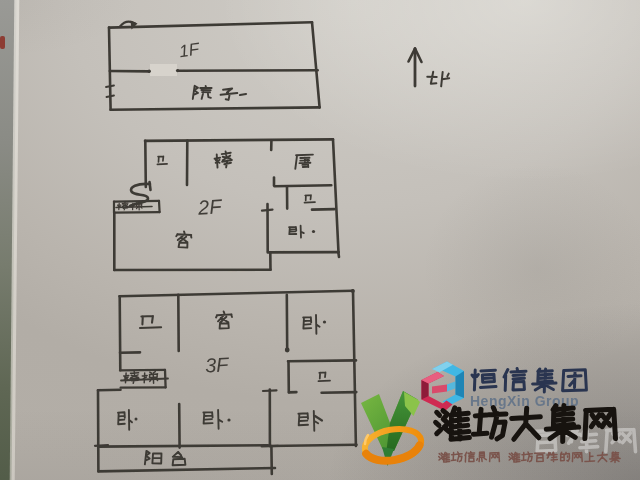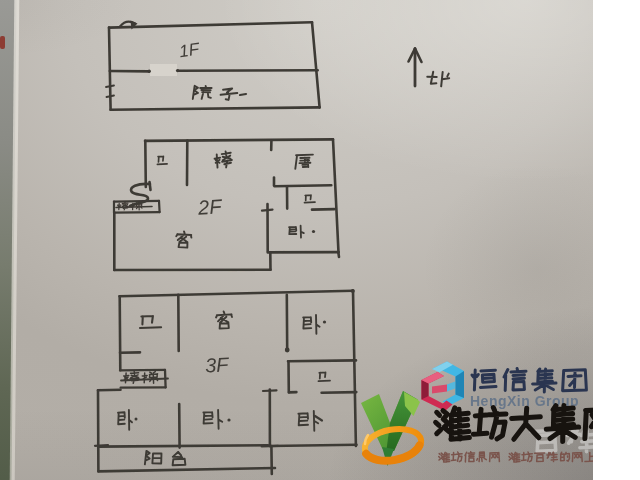--- a/index.html
+++ b/index.html
@@ -1,14 +1,14 @@
 <!DOCTYPE html>
 <html><head><meta charset="utf-8"><style>
 html,body{margin:0;padding:0;}
-#stage{position:relative;width:593px;height:480px;overflow:hidden;font-family:"Liberation Sans", sans-serif;background:radial-gradient(110% 108% at 55% 0%,#cfccc6 0%,#c4c0ba 40%,#b9b4ad 64%,#b2ada6 78%,#b3aea7 100%);}
+#stage{position:relative;width:640px;height:480px;overflow:hidden;font-family:"Liberation Sans", sans-serif;background:radial-gradient(110% 108% at 55% 0%,#cfccc6 0%,#c4c0ba 40%,#b9b4ad 64%,#b2ada6 78%,#b3aea7 100%);}
 .ov{position:absolute;left:0;top:0;width:640px;height:480px;pointer-events:none;}
 </style></head><body>
 <div id="stage">
 
 <div class="ov" style="background:radial-gradient(ellipse 48% 38% at 82% 0%, rgba(255,255,250,0.35), rgba(255,255,250,0) 100%);"></div>
 
 <div class="ov" style="background:radial-gradient(ellipse 50% 38% at 101% 101%, rgba(25,25,30,0.28), rgba(25,25,30,0) 100%);"></div>
 
 <div class="ov" style="background:radial-gradient(ellipse 40% 30% at 0% 100%, rgba(56,54,46,0.0), rgba(56,54,46,0) 100%);"></div>
 

